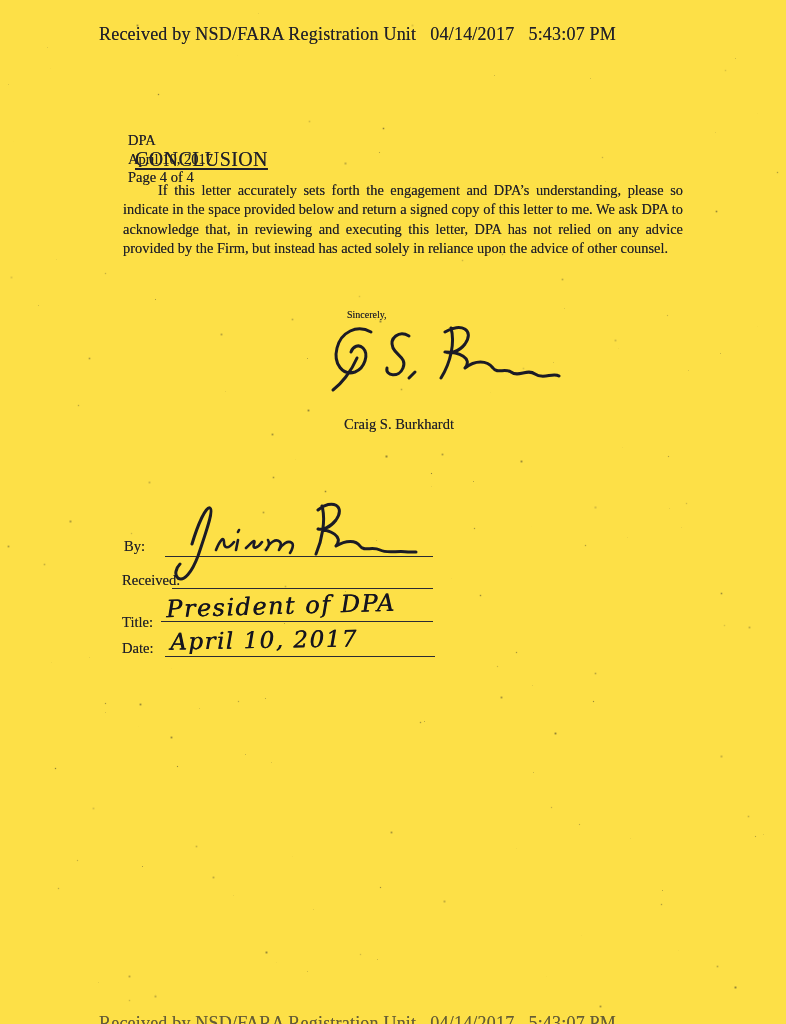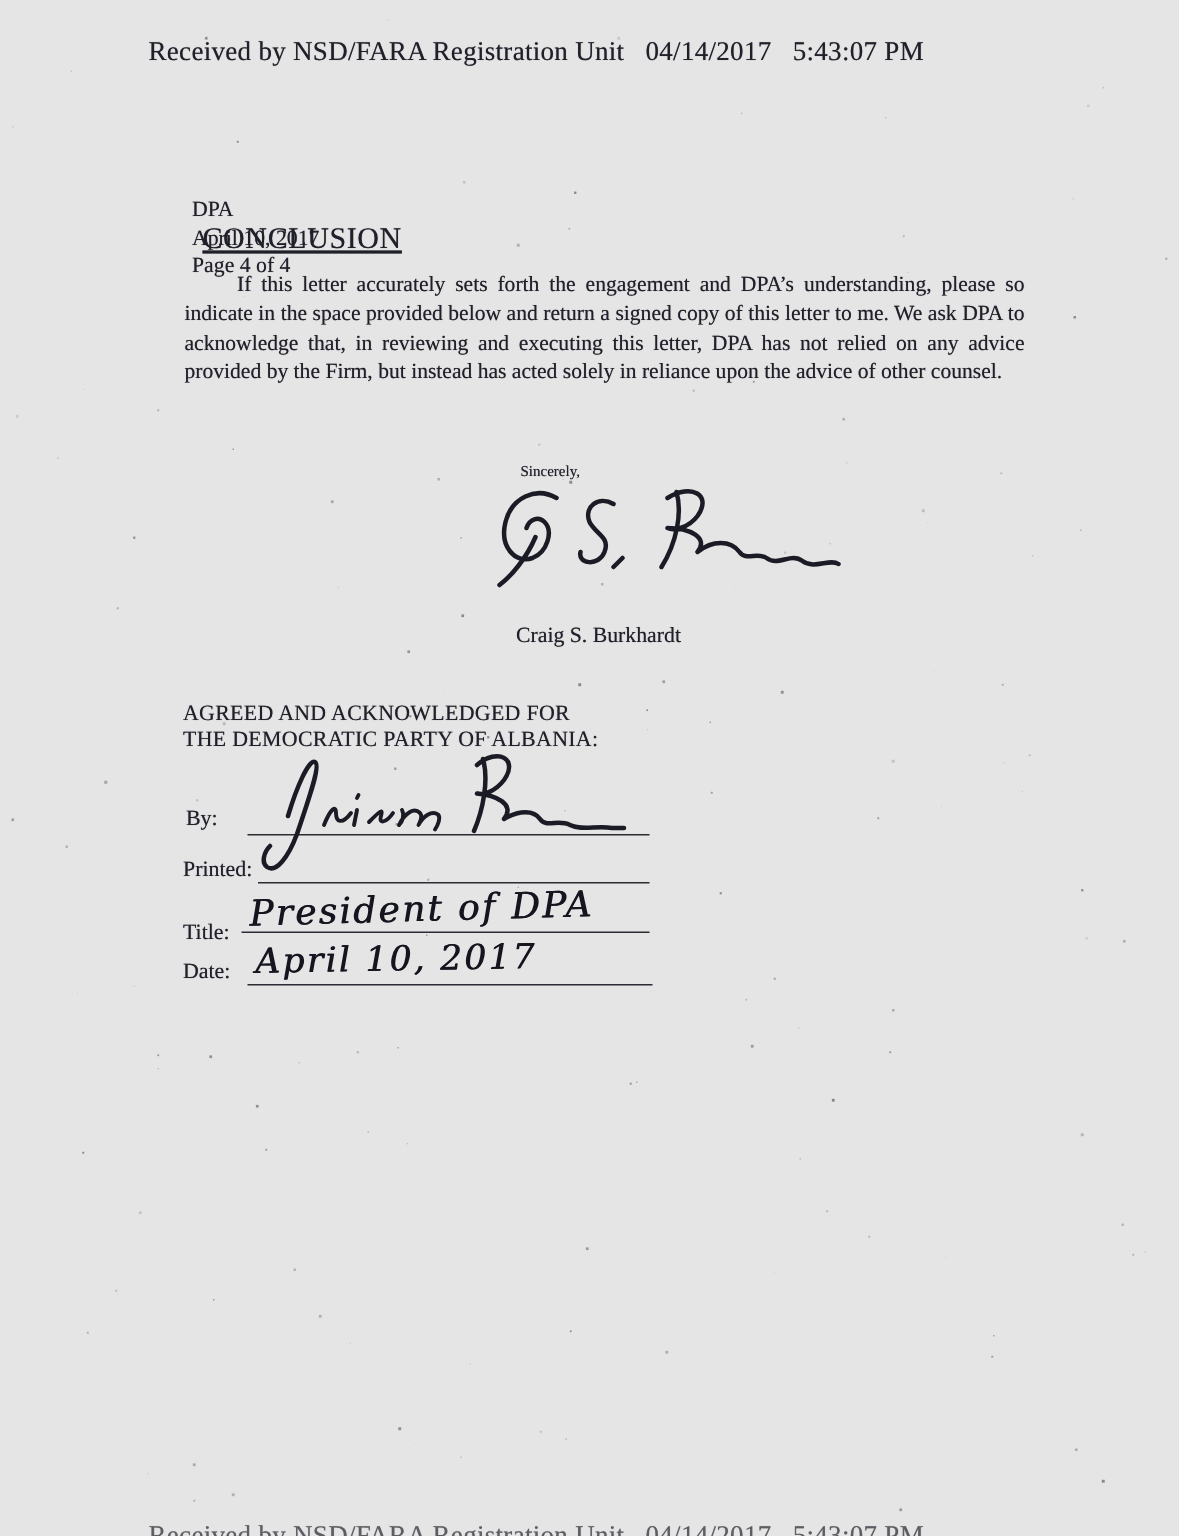--- a/index.html
+++ b/index.html
@@ -3,21 +3,21 @@
 <meta charset="utf-8">
 <style>
   html, body {
     margin: 0; padding: 0;
     background: #ffffff;
   }
   .page {
     position: relative;
     width: 786px;
     height: 1024px;
-    background: #e5e5e5;
+    background: #fde047;
     overflow: hidden;
     font-family: "Liberation Serif", "DejaVu Serif", serif;
     color: #1e1e22;
   }
   .abs { position: absolute; }
   .scan-text {
     text-shadow: 0 0 0.5px rgba(10,10,20,0.55);
     color: #20202a;
   }
   .received-top {
@@ -160,34 +160,30 @@
   <div class="abs scan-text valediction">Sincerely,</div>
 
   <svg class="abs sig sig-craig" width="235" height="72" viewBox="0 0 235 72">
     <path stroke-width="3" d="M44,10 C30,2 14,10 10,26 C6,42 16,54 28,50 C38,46 42,32 36,26 C32,22 26,24 24,30 M30,36 C24,50 14,62 6,68"></path>
     <path stroke-width="3" d="M82,14 C72,8 62,16 66,26 C70,34 80,36 76,46 C72,56 58,54 60,46 M88,50 C86,52 84,54 82,56"></path>
     <path stroke-width="3" d="M124,6 C128,20 124,40 114,56 M118,10 C134,0 148,8 138,22 C132,30 122,32 118,30 C132,30 146,36 138,46 C148,38 160,38 166,46 C170,52 178,46 184,50 C192,56 200,46 208,52 C216,58 226,50 232,54"></path>
   </svg>
 
   <div class="abs scan-text signer-name">Craig S. Burkhardt</div>
 
-  <div class="abs scan-text ack-block">
-    <div>AGREED AND ACKNOWLEDGED FOR</div>
-    <div>THE DEMOCRATIC PARTY OF ALBANIA:</div>
-  </div>
 
   <div class="abs scan-text field-label lbl-by">By:</div>
   <div class="abs field-line line-by"></div>
   <svg class="abs sig sig-lulzim" width="265" height="86" viewBox="0 0 265 86">
     <path stroke-width="3" d="M34,46 C40,26 48,8 52,10 C56,12 48,34 40,58 C34,74 26,84 20,80 C16,77 18,70 22,66"></path>
     <path stroke-width="2.6" d="M58,52 C62,42 66,38 66,44 C66,50 70,52 76,44 M80,42 L78,52 M80,34 L81,32 M88,50 C94,44 98,40 96,46 C94,52 100,50 104,44 M110,42 C112,46 110,50 108,52 C112,44 118,40 122,44 C124,46 122,50 121,52 C124,46 130,42 134,45 C136,47 134,52 132,55"></path>
     <path stroke-width="3" d="M164,8 C168,22 164,42 158,56 M160,12 C174,0 188,8 178,22 C172,30 164,32 160,31 C172,32 186,38 178,48 C188,42 198,42 202,48 C206,54 214,48 222,52 C230,56 240,52 250,54 L258,54"></path>
   </svg>
 
-  <div class="abs scan-text field-label lbl-printed">Printed:</div>
+  <div class="abs scan-text field-label lbl-printed">Received:</div>
   <div class="abs field-line line-printed"></div>
 
   <div class="abs scan-text field-label lbl-title">Title:</div>
   <div class="abs field-line line-title"></div>
   <div class="abs handwriting title-value">President of DPA</div>
 
   <div class="abs scan-text field-label lbl-date">Date:</div>
   <div class="abs field-line line-date"></div>
   <div class="abs handwriting date-value">April 10, 2017</div>
 

